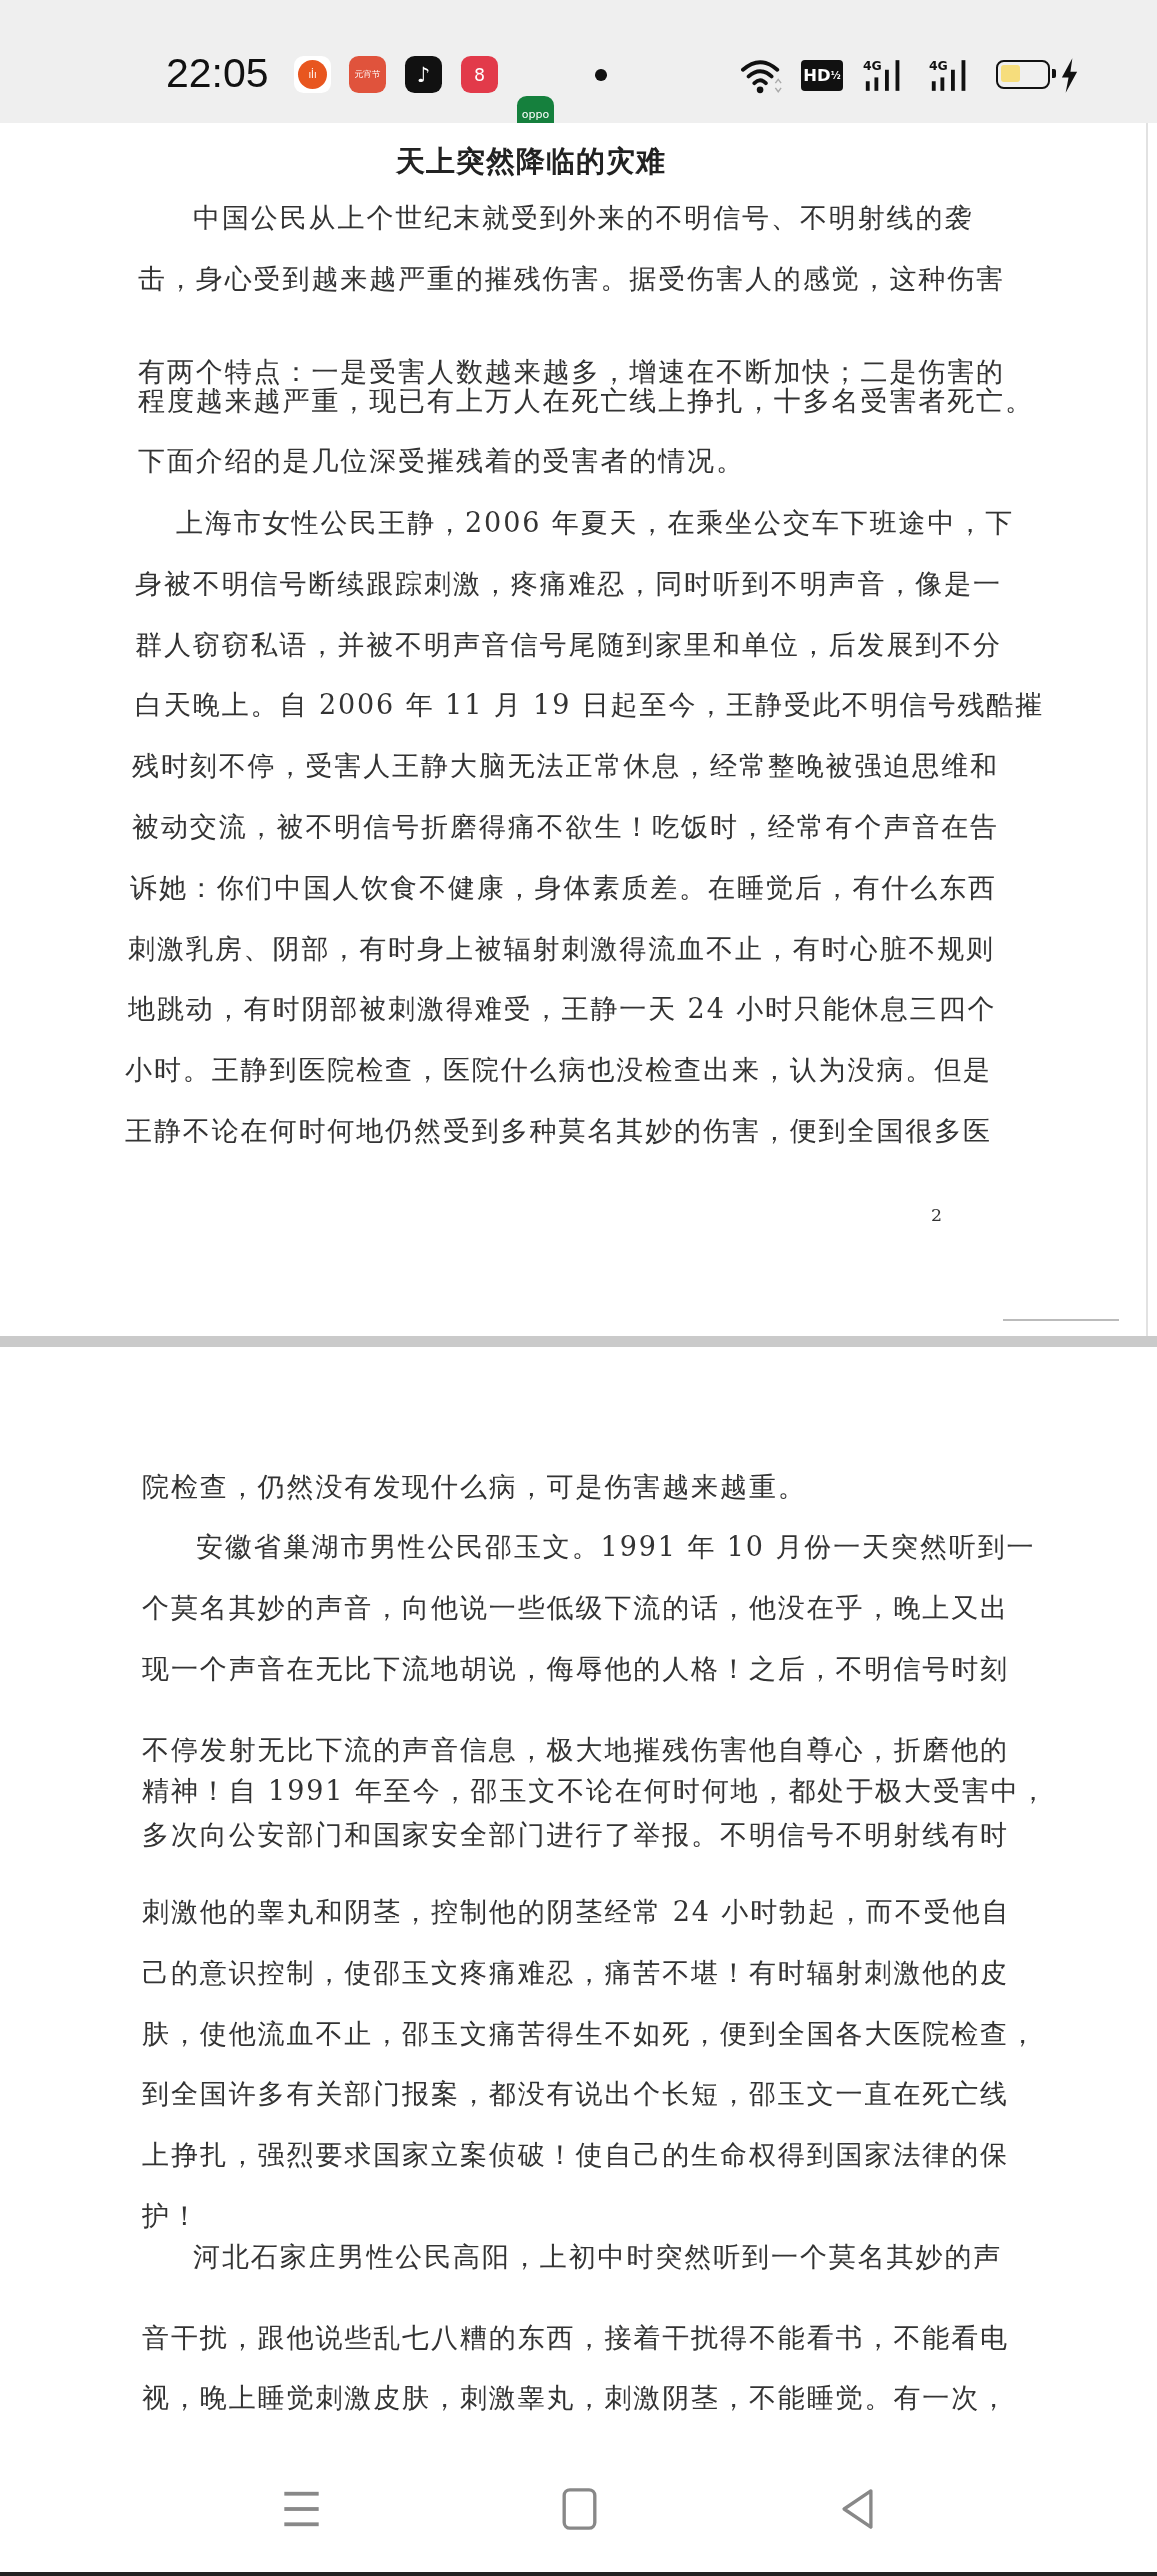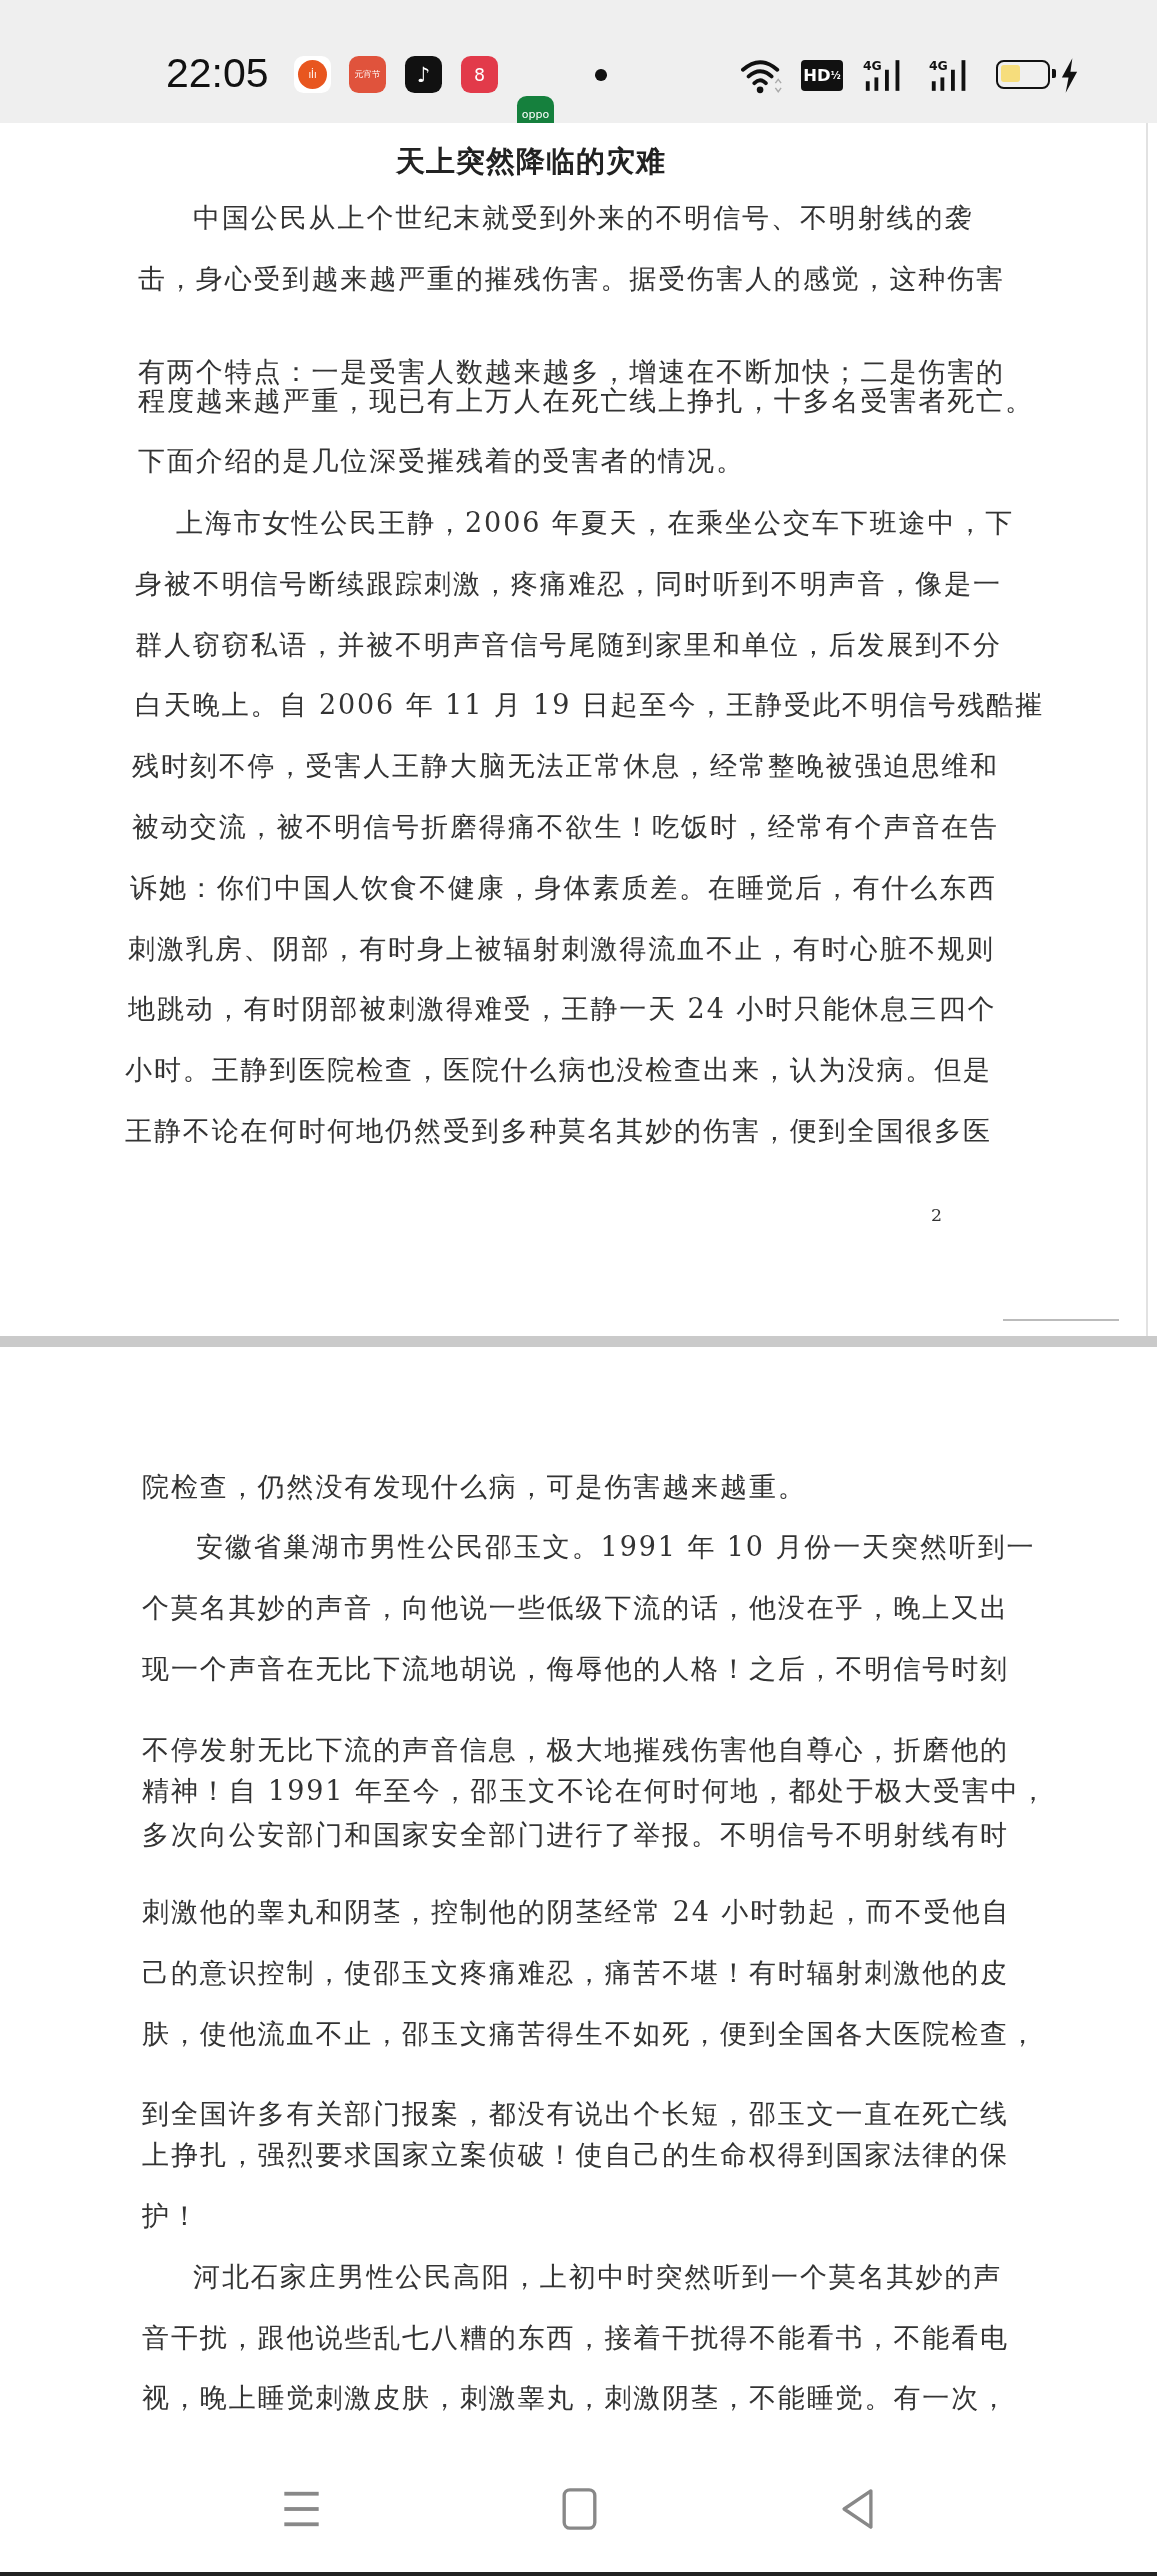--- a/index.html
+++ b/index.html
@@ -156,24 +156,24 @@
   <div class="line" style="left:142px; top:120px;">院检查，仍然没有发现什么病，可是伤害越来越重。</div>
   <div class="line" style="left:196px; top:180px;">安徽省巢湖市男性公民邵玉文。1991 年 10 月份一天突然听到一</div>
   <div class="line" style="left:142px; top:241px;">个莫名其妙的声音，向他说一些低级下流的话，他没在乎，晚上又出</div>
   <div class="line" style="left:142px; top:302px;">现一个声音在无比下流地胡说，侮辱他的人格！之后，不明信号时刻</div>
   <div class="line" style="left:142px; top:363px;margin-top:20px;">不停发射无比下流的声音信息，极大地摧残伤害他自尊心，折磨他的</div>
   <div class="line" style="left:142px; top:424px;">精神！自 1991 年至今，邵玉文不论在何时何地，都处于极大受害中，</div>
   <div class="line" style="left:142px; top:468px;">多次向公安部门和国家安全部门进行了举报。不明信号不明射线有时</div>
   <div class="line" style="left:142px; top:545px;">刺激他的睾丸和阴茎，控制他的阴茎经常 24 小时勃起，而不受他自</div>
   <div class="line" style="left:142px; top:606px;">己的意识控制，使邵玉文疼痛难忍，痛苦不堪！有时辐射刺激他的皮</div>
   <div class="line" style="left:142px; top:667px;">肤，使他流血不止，邵玉文痛苦得生不如死，便到全国各大医院检查，</div>
-  <div class="line" style="left:142px; top:727px;margin-top:20px;">到全国许多有关部门报案，都没有说出个长短，邵玉文一直在死亡线</div>
+  <div class="line" style="left:142px; top:727px;">到全国许多有关部门报案，都没有说出个长短，邵玉文一直在死亡线</div>
   <div class="line" style="left:142px; top:788px;">上挣扎，强烈要求国家立案侦破！使自己的生命权得到国家法律的保</div>
   <div class="line" style="left:142px; top:849px;">护！</div>
-  <div class="line" style="left:193px; top:910px;">河北石家庄男性公民高阳，上初中时突然听到一个莫名其妙的声</div>
+  <div class="line" style="left:193px; top:890px;">河北石家庄男性公民高阳，上初中时突然听到一个莫名其妙的声</div>
   <div class="line" style="left:142px; top:971px;">音干扰，跟他说些乱七八糟的东西，接着干扰得不能看书，不能看电</div>
   <div class="line" style="left:142px; top:1031px;">视，晚上睡觉刺激皮肤，刺激睾丸，刺激阴茎，不能睡觉。有一次，</div>
 </div>
 
 <div class="navbar">
   <div class="nav-btn nav-menu">
     <svg width="39" height="42" viewBox="0 0 40 44">
       <rect x="2" y="4" width="36" height="4" fill="#888"></rect>
       <rect x="2" y="20" width="36" height="4" fill="#888"></rect>
       <rect x="2" y="36" width="36" height="4" fill="#888"></rect>

